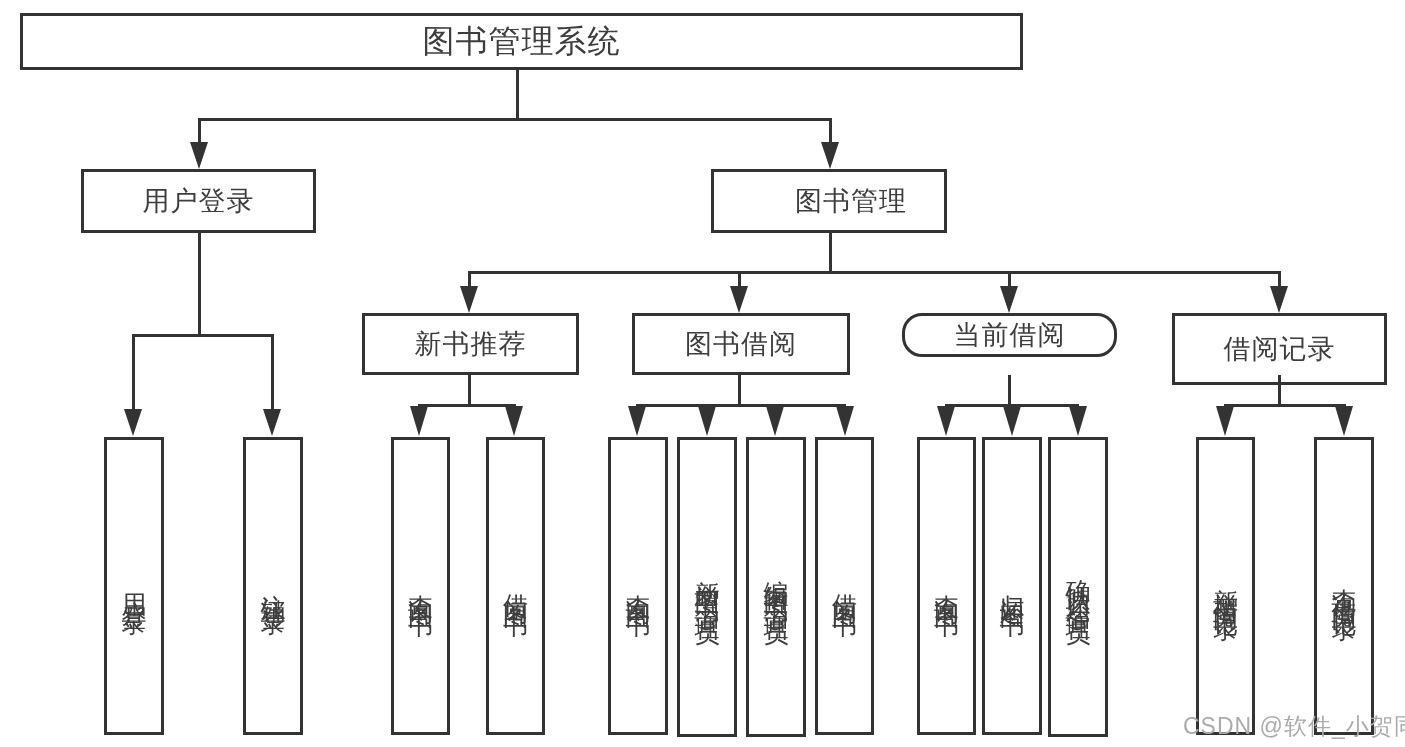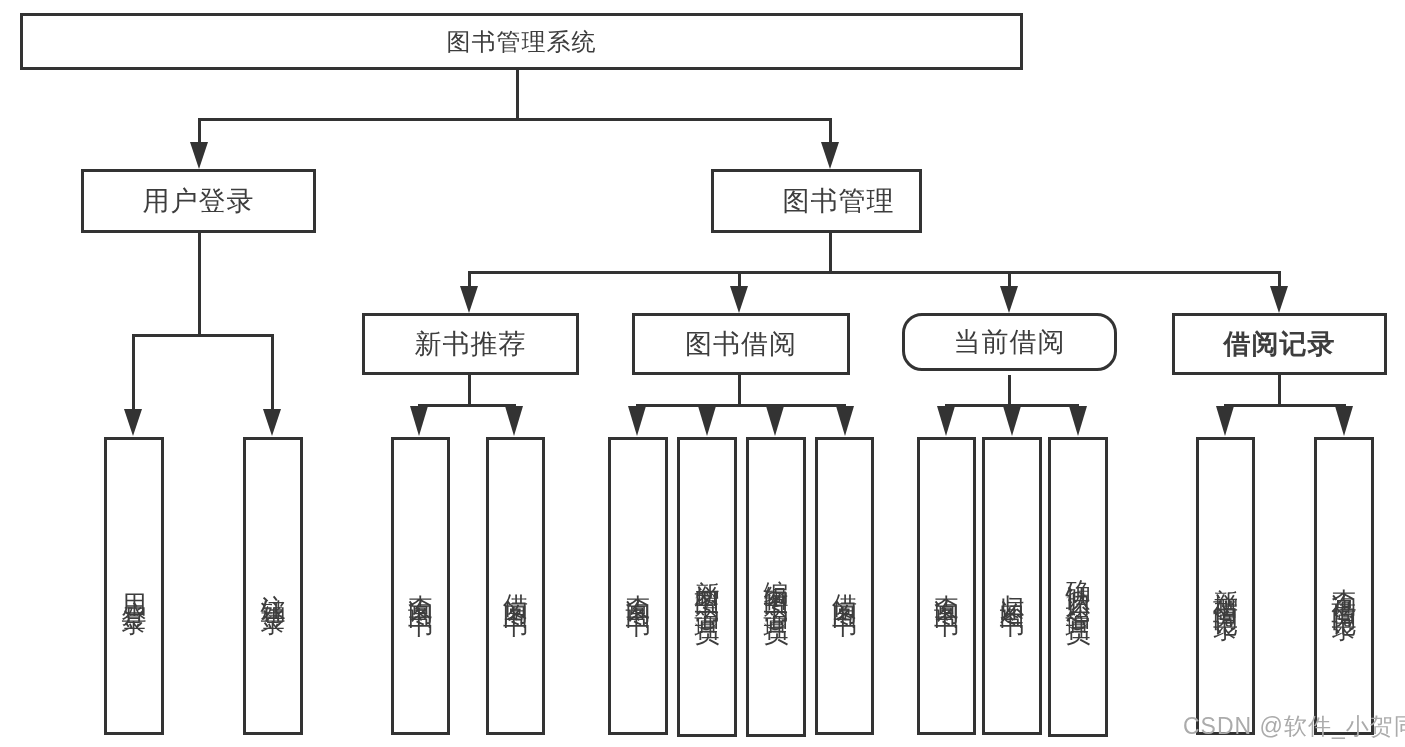--- a/index.html
+++ b/index.html
@@ -9,21 +9,21 @@
   .canvas{
     position:relative; width:1405px; height:747px; background:var(--background);
     font-family:"Liberation Sans", sans-serif; overflow:hidden;
   }
   .box{
     position:absolute; box-sizing:border-box; background:#fff;
     border:3px solid var(--line); color:var(--text);
     display:flex; align-items:center; justify-content:center;
   }
   .hbox{ font-size:27px; letter-spacing:1px; }
-  .title{ font-size:24px; }
+  .title{ font-size:32px; }
   .vbox{
     writing-mode:vertical-rl; text-orientation:mixed;
     font-size:25px; letter-spacing:6px; line-height:1;
   }
   .line{ position:absolute; background:var(--line); }
   .arrow{
     position:absolute; width:0; height:0;
     border-left:9px solid transparent; border-right:9px solid transparent;
     border-top:27px solid var(--line);
   }
@@ -45,21 +45,21 @@
   <div class="line" style="left:516px; top:70px; width:3px; height:50px;"></div>
   <div class="line" style="left:198px; top:118px; width:634px; height:3px;"></div>
   <div class="line" style="left:198px; top:118px; width:3px; height:26px;"></div>
   <div class="arrow" style="left:190px; top:142px;"></div>
   <div class="line" style="left:829px; top:118px; width:3px; height:26px;"></div>
   <div class="arrow" style="left:821px; top:142px;"></div>
 
   <div class="box hbox" style="left:81px; top:169px; width:235px; height:64px;">
     <span>用户登录</span>
   </div>
-  <div class="box hbox" style="left:711px; top:169px; width:211px; height:64px;padding-left:44px;">
+  <div class="box hbox" style="left:711px; top:169px; width:236px; height:64px;padding-left:44px;">
     <span>图书管理</span>
   </div>
 
   <div class="line" style="left:198px; top:233px; width:3px; height:103px;"></div>
   <div class="line" style="left:132px; top:334px; width:142px; height:3px;"></div>
   <div class="line" style="left:132px; top:334px; width:3px; height:76px;"></div>
   <div class="arrow" style="left:124px; top:409px;"></div>
   <div class="line" style="left:271px; top:334px; width:3px; height:76px;"></div>
   <div class="arrow" style="left:263px; top:409px;"></div>
 
@@ -73,24 +73,24 @@
   <div class="arrow" style="left:1000px; top:286px;"></div>
   <div class="line" style="left:1278px; top:271px; width:3px; height:16px;"></div>
   <div class="arrow" style="left:1270px; top:286px;"></div>
 
   <div class="box hbox" style="left:632px; top:313px; width:218px; height:62px;">
     <span>图书借阅</span>
   </div>
   <div class="box hbox" style="left:362px; top:313px; width:217px; height:62px;">
     <span>新书推荐</span>
   </div>
-  <div class="box hbox" style="left:902px; top:313px; width:215px; height:58px;border-radius:20px;">
+  <div class="box hbox" style="left:902px; top:313px; width:215px; height:44px;border-radius:20px;">
     <span>当前借阅</span>
   </div>
-  <div class="box hbox" style="left:1172px; top:313px; width:215px; height:62px;font-weight:bold;">
+  <div class="box hbox" style="left:1172px; top:313px; width:215px; height:72px;">
     <span>借阅记录</span>
   </div>
 
   <div class="line" style="left:468px; top:375px; width:3px; height:31px;"></div>
   <div class="line" style="left:418px; top:404px; width:98px; height:3px;"></div>
   <div class="arrow tall" style="left:410px; top:406px;"></div>
   <div class="arrow tall" style="left:505px; top:406px;"></div>
 
   <div class="line" style="left:738px; top:375px; width:3px; height:31px;"></div>
   <div class="line" style="left:636px; top:404px; width:210px; height:3px;"></div>

